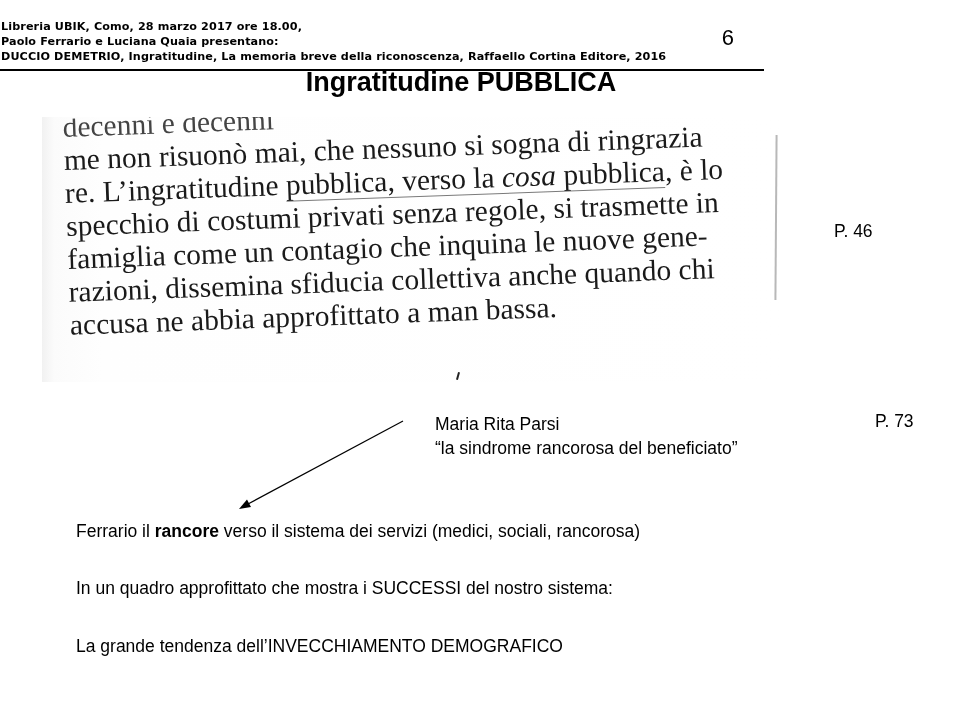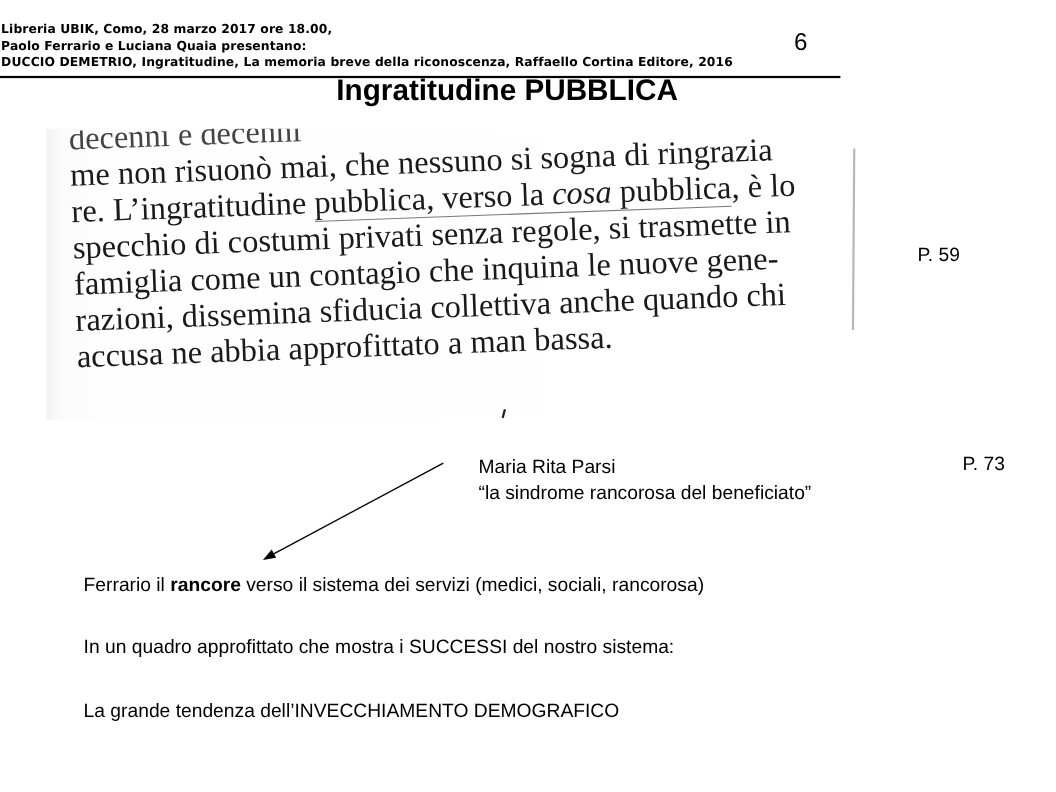--- a/index.html
+++ b/index.html
@@ -85,21 +85,21 @@
     <span class="scan-line">me non risuonò mai, che nessuno si sogna di ringrazia</span>
     <span class="scan-line"><span>re. L’ingratitudine </span><span class="underlined"><span>pubblica, verso la </span><em>cosa</em><span> pubblica</span></span><span>, è lo</span></span>
     <span class="scan-line">specchio di costumi privati senza regole, si trasmette in</span>
     <span class="scan-line">famiglia come un contagio che inquina le nuove gene-</span>
     <span class="scan-line">razioni, dissemina sfiducia collettiva anche quando chi</span>
     <span class="scan-line">accusa ne abbia approfittato a man bassa.</span>
   </div>
   <div class="scan-mark"></div>
 </div>
 
-<div class="page-ref p59">P. 59</div>
+<div class="page-ref p59">P. 46</div>
 
 <div class="quote-block">
   <div>Maria Rita Parsi</div>
   <div>“la sindrome rancorosa del beneficiato”</div>
 </div>
 <div class="page-ref p73">P. 73</div>
 
 <svg class="arrow-svg" viewBox="0 0 960 720">
   <line x1="403" y1="421" x2="248" y2="504" stroke="#000" stroke-width="1.2"></line>
   <polygon points="239,509 247,499.5 251,507" fill="#000"></polygon>

